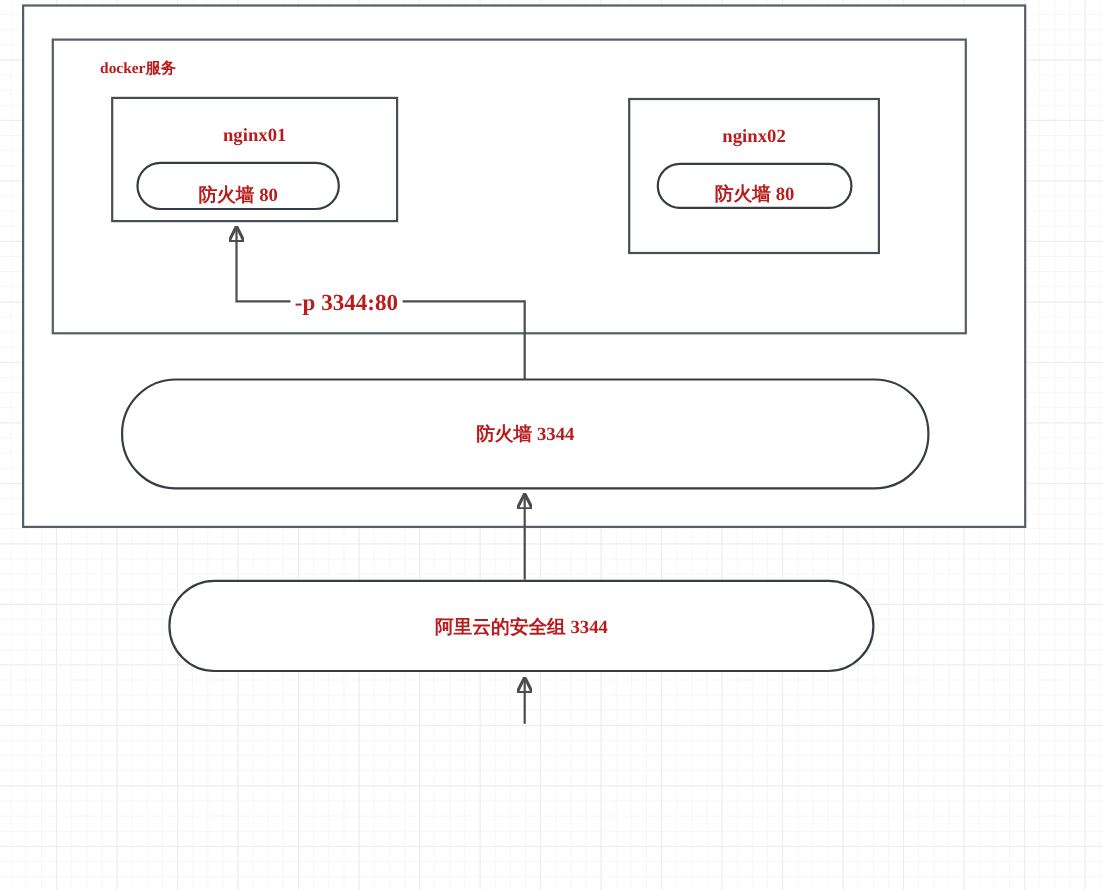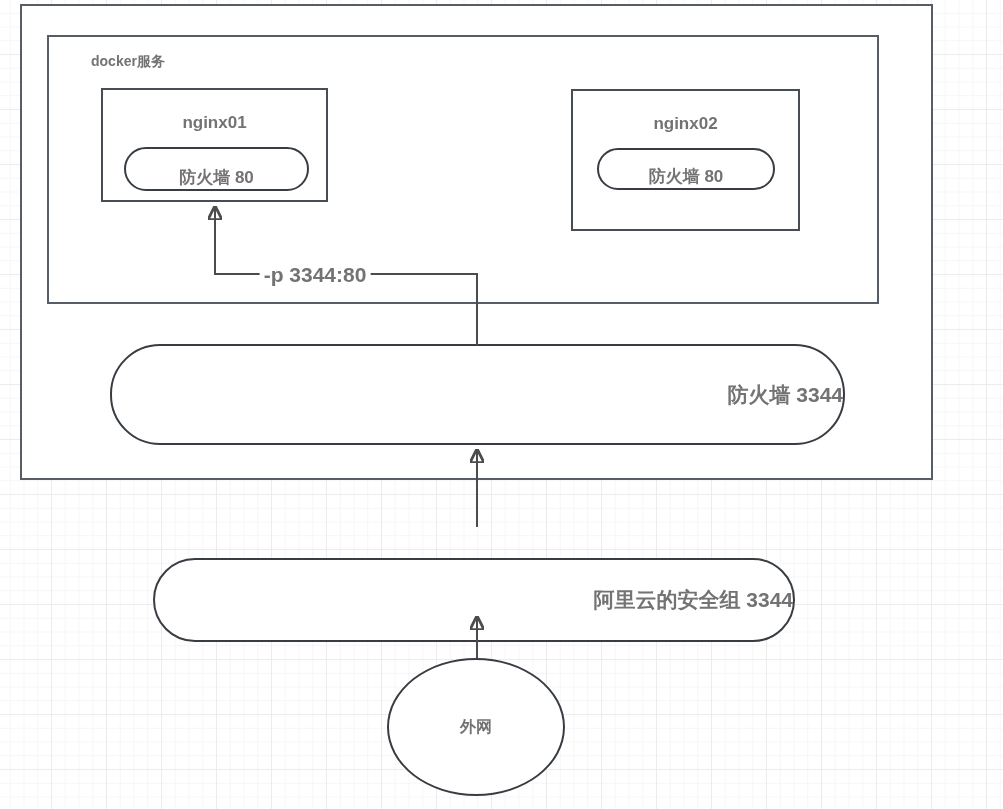--- a/index.html
+++ b/index.html
@@ -5,53 +5,53 @@
   html, body {
     margin: 0;
     padding: 0;
     background: #ffffff;
   }
   .canvas {
     position: relative;
     width: 1003px;
     height: 809px;
     overflow: hidden;
-    font-family: Liberation Sans, sans-serif;
-    color: #737373;
+    font-family: Liberation Serif, serif;
+    color: #b91c1c;
     
     background-color: #ffffff;
     background-image:
       linear-gradient(to right, #ececec 1px, transparent 1px),
       linear-gradient(to bottom, #ececec 1px, transparent 1px),
       linear-gradient(to right, #f6f6f6 1px, transparent 1px),
       linear-gradient(to bottom, #f6f6f6 1px, transparent 1px);
     background-size: 55px 55px, 55px 55px, 13.75px 13.75px, 13.75px 13.75px;
     background-position: -4px -1px;
   }
   .shape { position: absolute; background: #ffffff; box-sizing: border-box; }
 
   .outer-rect  { left: 20px;  top: 4px;   width: 913px; height: 476px; border: 2px solid #575d65; }
   .docker-rect { left: 47px;  top: 35px;  width: 832px; height: 269px; border: 2px solid #575d65; }
   .group-label { position: absolute; left: 42px; top: 16px; font-size: 14px; font-weight: bold; white-space: nowrap; }
 
   .nginx-box   { border: 2px solid #474d54; }
-  .nginx01    { left: 101px; top: 88px; width: 227px; height: 114px; }
+  .nginx01    { left: 101px; top: 88px; width: 261px; height: 114px; }
   .nginx02    { left: 571px; top: 89px; width: 229px; height: 142px; }
   .node-title  { position: absolute; left: 0; top: 23px; width: 100%; text-align: center;
                  font-size: 17px; font-weight: bold; }
   .pill-small  { position: absolute; left: 21px; top: 57px; width: 185px; height: 44px;
                  border: 2px solid #383d43; border-radius: 22px;
                  display: flex; align-items: flex-end; justify-content: center;
                  font-size: 17px; font-weight: bold; background: #ffffff; box-sizing: border-box; }
   .nginx02 .pill-small { left: 24px; width: 178px; height: 42px; }
 
-  .pill-big    { border: 2px solid #383d43; display: flex; align-items: center; justify-content: flex-end;
-                 font-size: 21px; font-weight: bold; }
+  .pill-big    { border: 2px solid #383d43; display: flex; align-items: center; justify-content: center;
+                 font-size: 17px; font-weight: bold; }
   .fw3344-pill { left: 110px; top: 344px; width: 735px; height: 101px; border-radius: 50px; }
-  .secgroup-pill { left: 153px; top: 527px; width: 642px; height: 84px; border-radius: 42px; margin-top: 31px; }
+  .secgroup-pill { left: 153px; top: 527px; width: 642px; height: 84px; border-radius: 42px; }
 
   .net-ellipse { left: 387px; top: 658px; width: 178px; height: 138px;
                  border: 2px solid #383d43; border-radius: 50%;
                  display: flex; align-items: center; justify-content: center;
                  font-size: 16px; font-weight: bold; }
 
   svg.edges { position: absolute; left: 0; top: 0; width: 1003px; height: 809px;
               pointer-events: none; }
   svg.edges path { fill: none; stroke: #4c4c4c; stroke-width: 2; }
 
@@ -85,23 +85,20 @@
   </div>
 
   <div class="shape pill-big fw3344-pill">
     <span>防火墙 3344</span>
   </div>
 
   <div class="shape pill-big secgroup-pill">
     <span>阿里云的安全组 3344</span>
   </div>
 
-  <div class="shape net-ellipse">
-    <span>外网</span>
-  </div>
 
   <svg class="edges" viewBox="0 0 1003 809" xmlns="http://www.w3.org/2000/svg">
     <defs>
       <marker id="arrow" viewBox="0 0 10 10" refX="9" refY="5" markerWidth="7" markerHeight="7" orient="auto-start-reverse">
         <path d="M 0 0 L 10 5 L 0 10 z" fill="#4c4c4c" stroke="none"></path>
       </marker>
     </defs>
 
     <path d="M 477 658 L 477 617" marker-end="url(#arrow)"></path>
 

